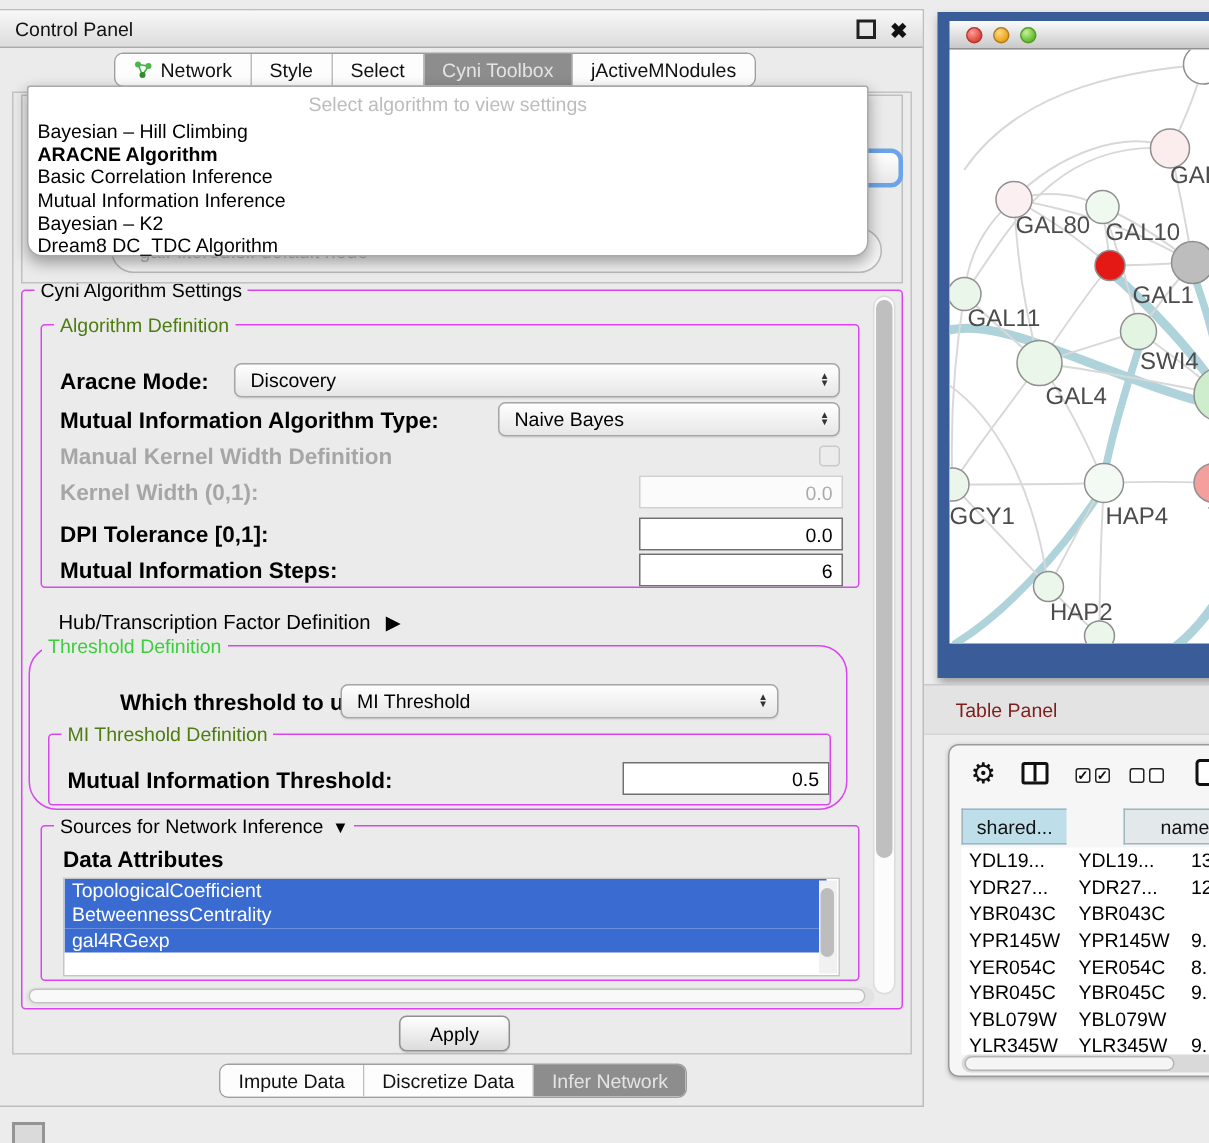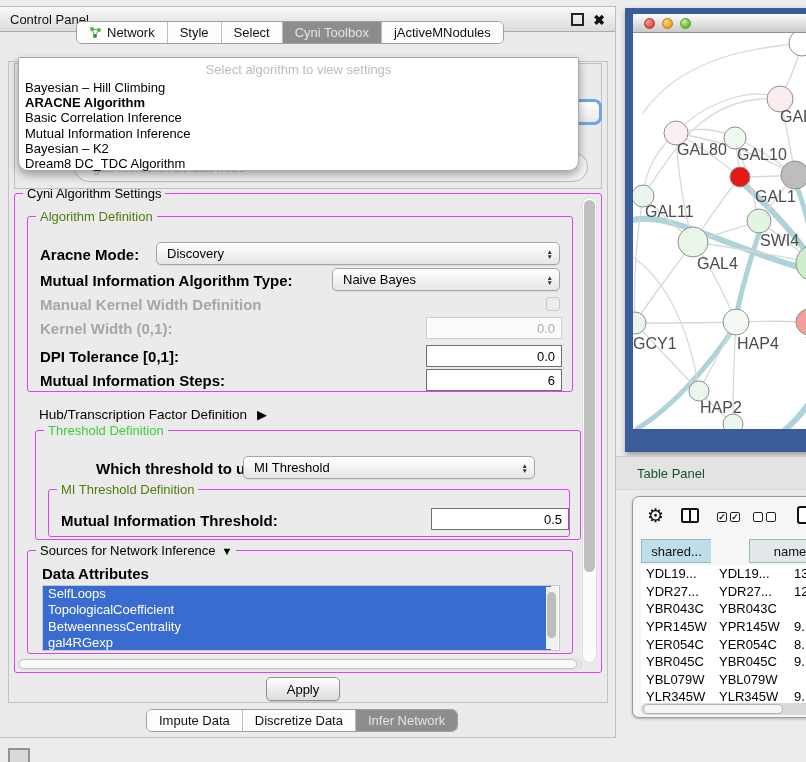--- a/index.html
+++ b/index.html
@@ -8,21 +8,21 @@
 
   
   .win{position:absolute;left:-1px;top:6px;width:617px;height:732px;background:#ebebeb;border:1px solid #bdbdbd;box-sizing:border-box;}
   .titlebar{position:absolute;left:0;top:0;width:100%;height:25px;background:linear-gradient(#f8f8f8,#dcdcdc);border-bottom:1px solid #ababab;display:flex;align-items:center;box-sizing:border-box;}
   .titlebar .t{font-size:13px;color:#111;margin-left:10px;}
   .wctrl{position:absolute;right:10px;top:0;height:25px;display:flex;gap:9px;align-items:center;}
   .float-ico{width:9px;height:9px;border:2px solid #222;background:transparent;}
   .close-ico{font-size:14px;font-weight:bold;color:#111;line-height:12px;}
 
   .tabbar{position:absolute;display:flex;background:#fdfdfd;border:1px solid #9f9f9f;border-radius:6px;overflow:hidden;height:23px;box-sizing:border-box;}
-  .tabbar.top{left:76px;top:14px;}
+  .tabbar.top{left:76px;top:28px;}
   .tabbar.bottom{left:146px;top:702px;}
   .tab{display:flex;align-items:center;padding:0 12px;font-size:13px;color:#111;border-right:1px solid #bdbdbd;background:#fdfdfd;white-space:nowrap;}
   .tab:last-child{border-right:none;}
   .tab.sel{background:#8d8d8d;color:#e4e4e4;}
   .net-ico{display:inline-block;width:13px;height:13px;margin-right:5px;}
 
   .content{position:absolute;left:8px;top:54px;width:600px;height:642px;border:1px solid #c3c3c3;background:#ebebeb;box-sizing:border-box;}
 
   
   .ghost-box{position:absolute;left:14px;top:56px;width:588px;height:126px;border:1px solid #c0c0c0;background:#ebebeb;z-index:1;box-sizing:border-box;}
@@ -39,21 +39,21 @@
   .fs{position:absolute;border:1px solid #d946ef;border-radius:3px;box-sizing:border-box;}
   .fs>.legend{position:absolute;top:-8px;left:8px;background:#ebebeb;padding:0 4px;font-size:13px;white-space:nowrap;color:#000;}
   .legend.blue{color:#4d7c0f;}
   .legend.green{color:#3ccf3c;}
 
   #fs-settings{left:14px;top:186px;width:588px;height:480px;}
   .vsb{position:absolute;right:4px;top:3px;width:15px;height:466px;background:#fcfcfc;border:1px solid #dcdcdc;border-radius:8px;box-sizing:border-box;}
   .vsb .thumb{position:absolute;left:1px;top:2px;width:11px;height:372px;background:#bfbfbf;border-radius:6px;}
 
   #fs-algdef{left:12px;top:22px;width:546px;height:176px;}
-  #fs-threshold{left:20px;top:236px;width:546px;height:110px;}
+  #fs-threshold{left:4px;top:236px;width:546px;height:110px;border-radius:19px;}
   #fs-mithr{left:12px;top:58px;width:522px;height:48px;}
   #fs-sources{left:12px;top:356px;width:546px;height:104px;}
 
   .lbl{position:absolute;font-size:15px;font-weight:bold;color:#000;white-space:nowrap;}
   .lbl.dis{color:#a6a6a6;}
   .combo{position:absolute;height:23px;border:1px solid #a6a6a6;border-radius:5px;background:linear-gradient(#ffffff,#e6e6e6);font-size:13px;display:flex;align-items:center;padding-left:10px;box-sizing:border-box;box-shadow:0 1px 1px rgba(0,0,0,.08);color:#000;}
   .spn{position:absolute;right:6px;top:50%;transform:translateY(-50%);font-size:6.5px;line-height:5.5px;color:#333;text-align:center;}
   .inp{position:absolute;height:22px;border:1.5px solid #707070;background:#fff;font-size:13px;display:flex;align-items:center;justify-content:flex-end;padding-right:6px;box-sizing:border-box;color:#000;}
   .inp.dis{border:1px solid #cfcfcf;background:#fbfbfb;color:#ababab;}
   .cbx{position:absolute;width:14px;height:14px;border:1px solid #c9c9c9;border-radius:3px;background:#ececec;box-sizing:border-box;}
@@ -75,21 +75,21 @@
   .net-titlebar{position:absolute;left:8px;top:6px;width:178px;height:19px;background:linear-gradient(#fbfbfb,#c9c9c9);border-bottom:1px solid #919191;box-sizing:border-box;}
   .tl{position:absolute;top:4px;width:11px;height:11px;border-radius:50%;box-sizing:border-box;}
   .tl.red{left:11px;background:radial-gradient(circle at 35% 30%,#ff9d95,#e0473c 70%);border:1px solid #b1362c;}
   .tl.yellow{left:29px;background:radial-gradient(circle at 35% 30%,#ffd97e,#e9a41f 70%);border:1px solid #b3791a;}
   .tl.green{left:47px;background:radial-gradient(circle at 35% 30%,#c7f09a,#61bd2b 70%);border:1px solid #549a24;}
   .net-canvas{position:absolute;left:8px;top:25px;width:178px;height:396px;background:#fff;overflow:hidden;}
   #net-svg text{font-family:"Liberation Sans",sans-serif;font-size:16px;fill:#4c4c4c;}
 
   
   .tp-strip{position:absolute;left:616px;top:456px;width:190px;height:34px;background:#e3e3e3;border-top:1px solid #c9c9c9;border-bottom:1px solid #d6d6d6;display:flex;align-items:center;box-sizing:border-box;}
-  .tp-strip .t{font-size:13px;color:#14532d;margin-left:21px;}
+  .tp-strip .t{font-size:13px;color:#7f1d1d;margin-left:21px;}
   .tablewin{position:absolute;left:632px;top:496px;width:186px;height:222px;background:#f6f6f6;border:1px solid #9b9b9b;border-radius:7px;box-shadow:0 1px 3px rgba(0,0,0,.25);overflow:hidden;box-sizing:border-box;}
   .tp-toolbar{position:absolute;left:0;top:0;width:100%;height:40px;}
   .gear{position:absolute;left:14px;top:7px;font-size:19px;color:#111;}
   .colico{position:absolute;left:48px;top:11px;width:18px;height:15px;border:2px solid #111;border-radius:2px;background:#fff;box-sizing:border-box;}
   .colico:after{content:"";position:absolute;left:6px;top:0;width:2px;height:11px;background:#111;}
   .ckpair{position:absolute;top:15px;display:flex;gap:3px;}
   .ck{width:10px;height:10px;border:1.5px solid #222;border-radius:2px;background:#fff;font-size:9px;font-weight:bold;line-height:9px;text-align:center;color:#111;box-sizing:border-box;}
   .partico{position:absolute;left:164px;top:9px;width:18px;height:18px;border:2px solid #111;border-radius:3px;background:#fff;box-sizing:border-box;}
   .thead{position:absolute;left:8px;top:42px;height:24px;display:flex;}
   .th{font-size:13px;color:#111;display:flex;align-items:center;justify-content:center;border:1px solid #9fb6bd;border-right:none;box-sizing:border-box;}
@@ -241,21 +241,20 @@
       </div>
 
       <div class="fs" id="fs-sources">
         <span class="legend">
           <span>Sources for Network Inference</span><span class="arrow-d">▼</span>
         </span>
         <span class="lbl" style="left:14px;top:14px;">Data Attributes</span>
         <div class="attr-list">
           <div>
 
-              <div class="attr-item">SelfLoops</div>
 
               <div class="attr-item">TopologicalCoefficient</div>
 
               <div class="attr-item">BetweennessCentrality</div>
 
               <div class="attr-item">gal4RGexp</div>
             </div>
           <div class="attr-vsb">
               <div class="thumb"></div>
             </div>

